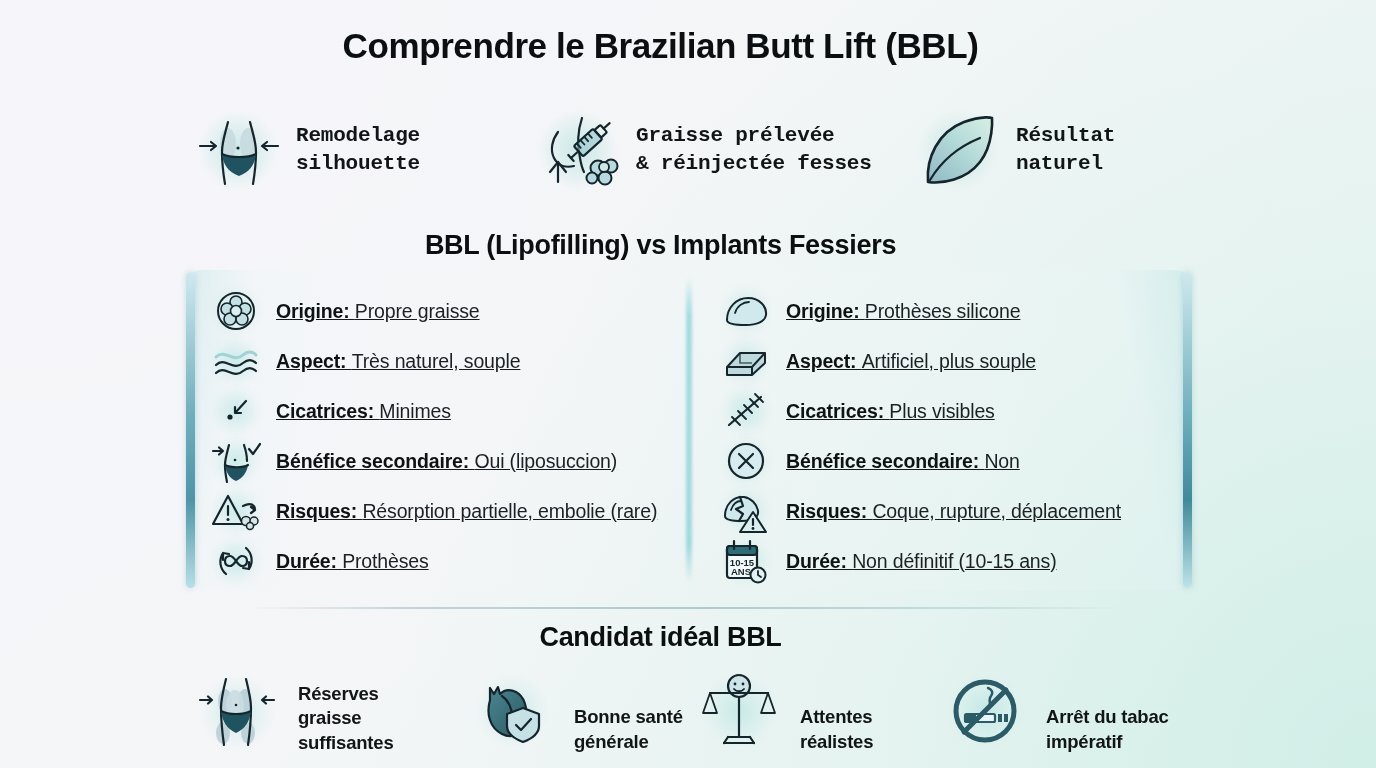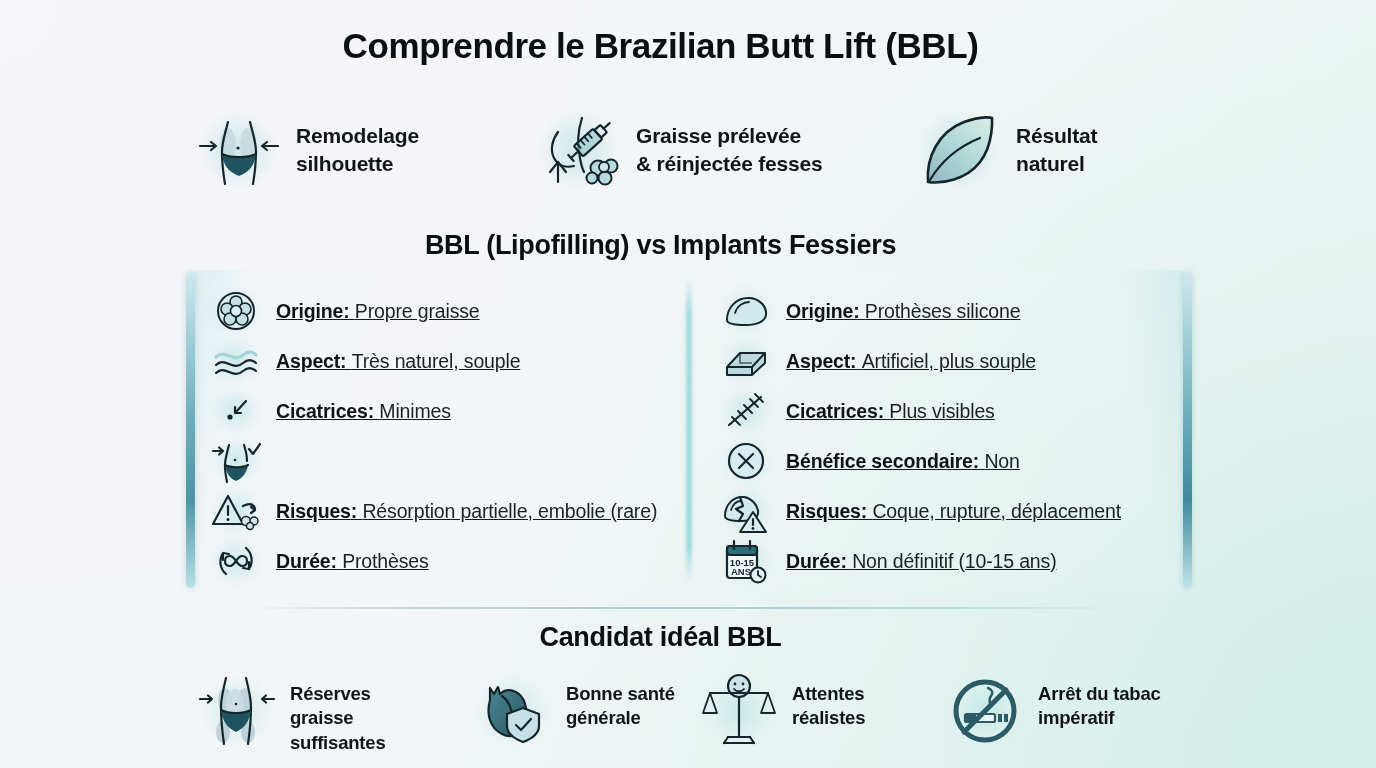--- a/index.html
+++ b/index.html
@@ -75,20 +75,21 @@
     filter: blur(3px);
   }
   .top-icon svg { position: relative; z-index: 2; }
 
   .top-label {
     font-size: 21px;
     font-weight: bold;
     line-height: 1.32;
     color: #111518;
     letter-spacing: -0.2px;
+    font-family: Liberation Mono, monospace;
   }
 
   
   .section-title {
     position: absolute;
     left: 0;
     width: 100%;
     text-align: center;
     font-size: 27px;
     font-weight: bold;
@@ -205,22 +206,22 @@
     position: absolute;
     top: 662px;
     left: 196px;
     width: 1000px;
     height: 104px;
     display: flex;
     align-items: flex-start;
   }
   .cand-item {
     display: flex;
-    align-items: flex-start;
-    gap: 12px;
+    align-items: flex-end;
+    gap: 20px;
     padding-top: 6px;
   }
   .cand-item.c0 { width: 276px; }
   .cand-item.c1 { width: 226px; }
   .cand-item.c2 { width: 246px; }
   .cand-item.c3 { width: 250px; }
 
   .cand-icon {
     width: 82px;
     height: 86px;
@@ -390,20 +391,24 @@
             <svg width="50" height="48" viewBox="0 0 50 48">
               <path class="ink" d="M18 8 C16 16 14 22 14 28 C14 34 15 40 16 45"></path>
               <path class="ink" d="M33 8 C35 14 36 19 36 24"></path>
               <path class="fill-teal" d="M14 28 C20 31 32 31 37 28 C36 35 32 41 25 44 C18 41 15 35 14 28 Z"></path>
               <path class="ink" d="M14 28 C20 31 32 31 37 28"></path>
               <circle cx="24" cy="23" r="1.3" fill="#14262c"></circle>
               <path class="ink" d="M2 14 L12 14 M8 10.5 L12 14 L8 17.5"></path>
               <path class="ink" d="M38 12 L42 17 L49 7"></path>
             </svg>
           </span>
+          <span class="crow-text">
+            <b>Bénéfice secondaire: </b>
+            <span>Oui (liposuccion)</span>
+          </span>
         </div>
 
         <div class="crow">
           <span class="crow-icon">
             <span class="glow"></span>
             <svg width="52" height="46" viewBox="0 0 52 46">
               <path class="ink" d="M18 8 L33 36 L3 36 Z"></path>
               <path class="ink" d="M18 18 L18 27"></path>
               <circle cx="18" cy="31.5" r="1.5" fill="#14262c"></circle>
               <path class="ink" d="M33 18 C41 14 45 17 45 22 M45 22 L41 19 M45 22 L41 25"></path>

